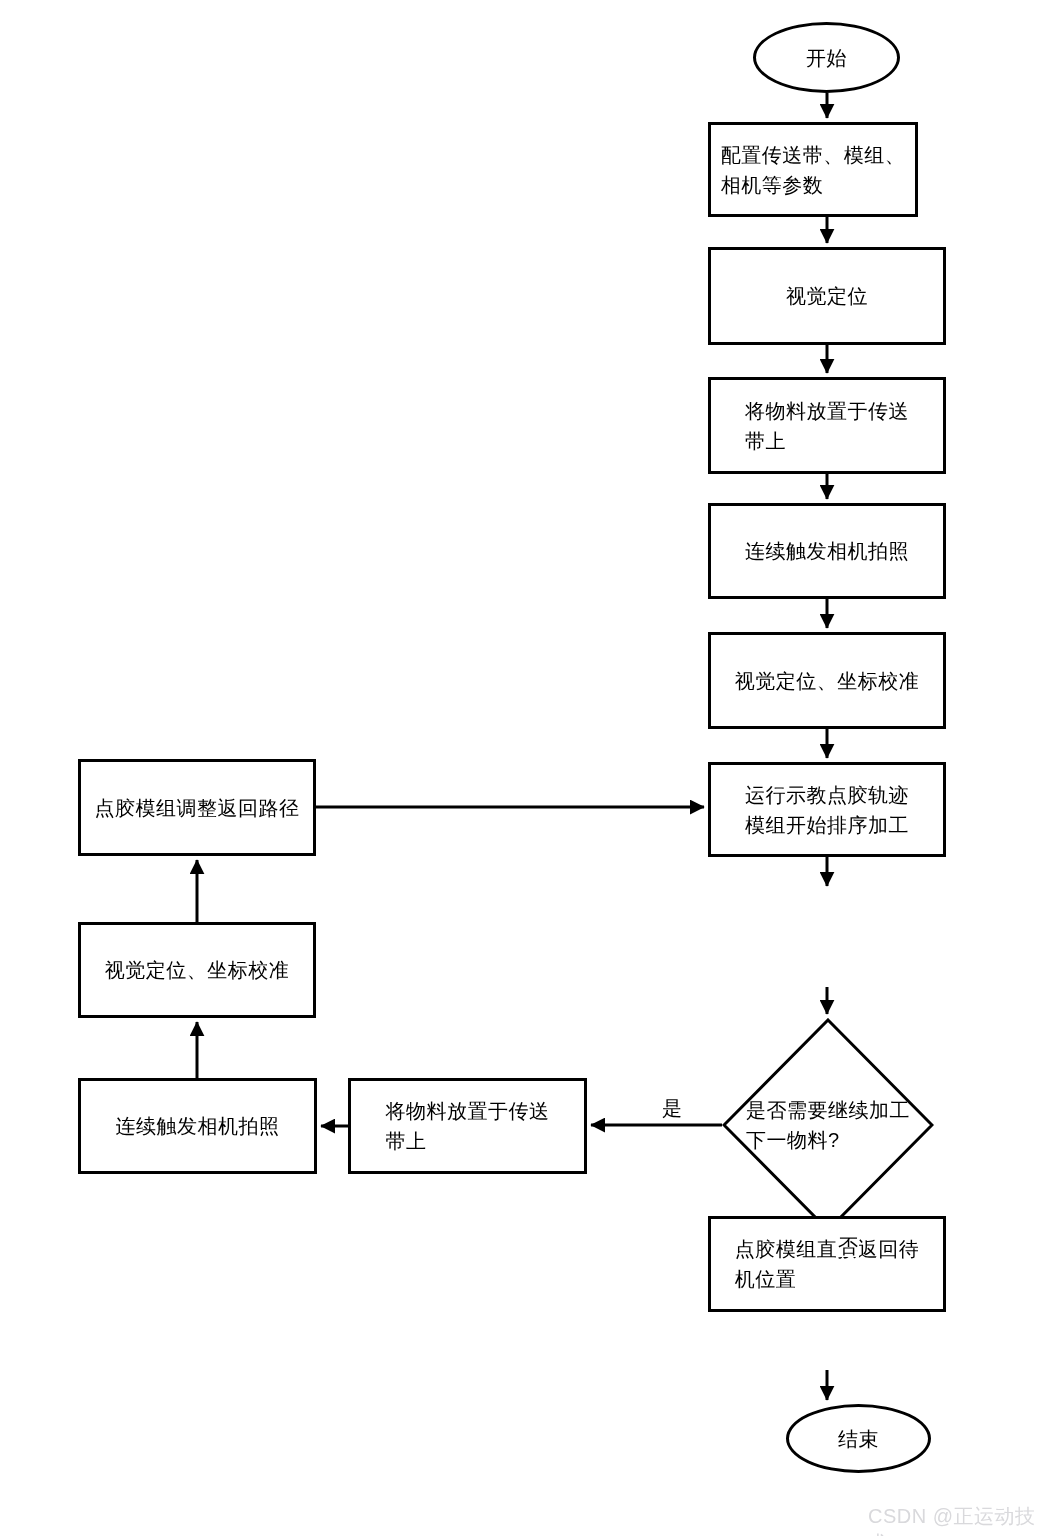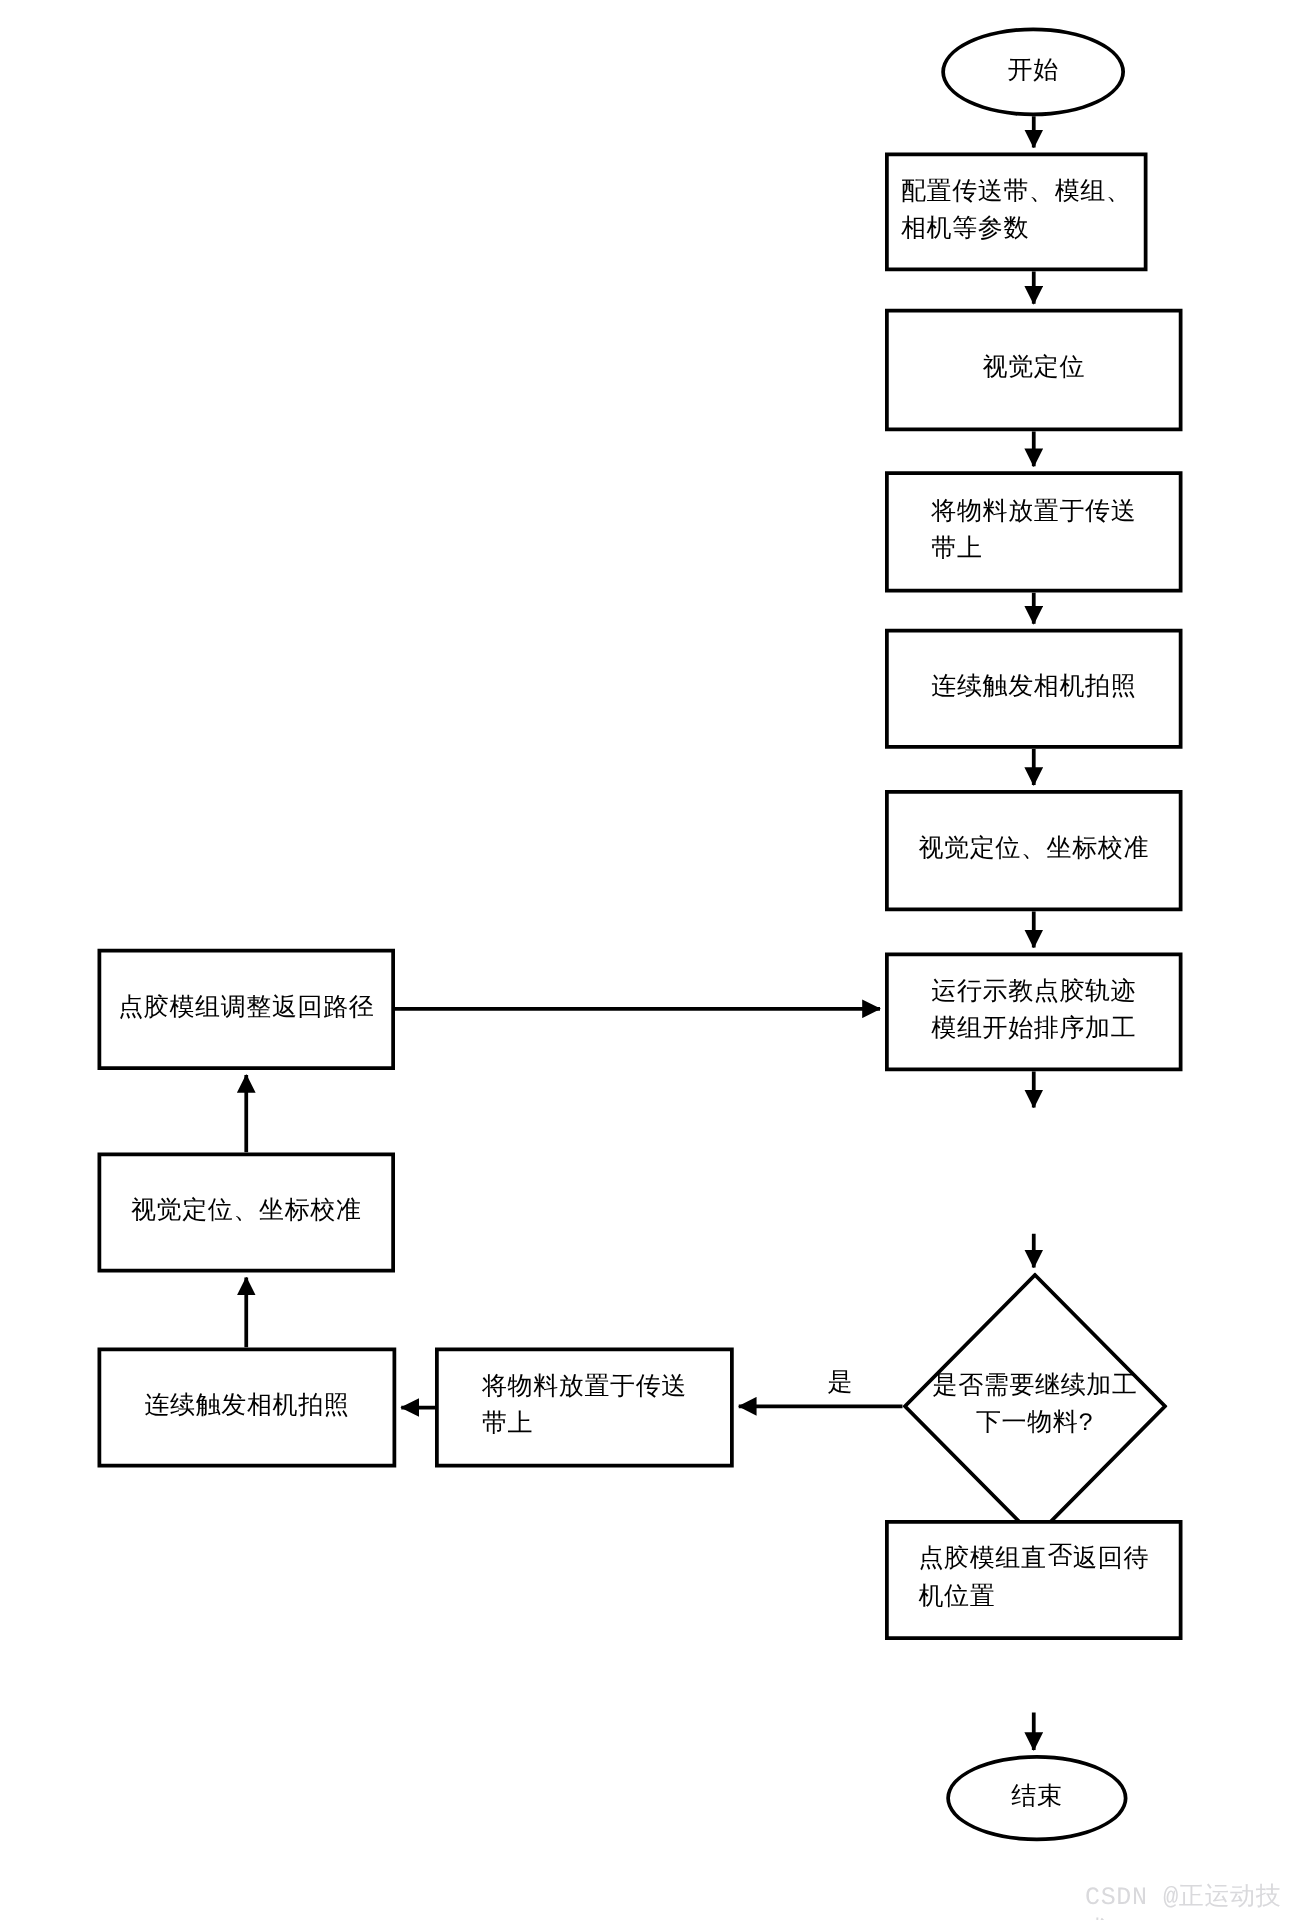--- a/index.html
+++ b/index.html
@@ -1,21 +1,21 @@
 <!DOCTYPE html>
 <html><head>
 <meta charset="utf-8">
 <style>
   html, body { margin: 0; padding: 0; background: #ffffff; }
   .canvas {
     position: relative;
     width: 1043px;
     height: 1536px;
     background: #ffffff;
-    font-family: Liberation Mono, monospace;
+    font-family: Liberation Sans, sans-serif;
     color: #000000;
     overflow: hidden;
   }
   .edges {
     position: absolute;
     left: 0; top: 0;
     width: 1043px; height: 1536px;
   }
   .edges line { stroke: #000000; stroke-width: 3; }
   .node {
@@ -37,21 +37,21 @@
     letter-spacing: 0.5px;
   }
   .diamond {
     position: absolute;
     box-sizing: border-box;
     display: flex;
     align-items: center;
     justify-content: center;
   }
   .diamond svg { position: absolute; left: 0; top: 0; }
-  .diamond .label { position: relative; text-align: center; }
+  .diamond .label { position: relative; }
   .edge-label {
     position: absolute;
     font-size: 20px;
     line-height: 22px;
     background: #ffffff;
     padding: 0 1px;
   }
   .watermark {
     position: absolute;
     font-size: 20px;
@@ -126,21 +126,21 @@
     </svg>
     <div class="label">是否需要继续加工
 下一物料?</div>
   </div>
 
   <div class="node rect" style="left:708px;top:1216px;width:238px;height:96px">
     <div class="label">点胶模组直接返回待
 机位置</div>
   </div>
 
-  <div class="node ellipse" style="left:757px;top:1404px;width:145px;height:69px">
+  <div class="node ellipse" style="left:786px;top:1404px;width:145px;height:69px">
     <div class="label">结束</div>
   </div>
 
   <div class="node rect" style="left:78px;top:759px;width:238px;height:97px">
     <div class="label">点胶模组调整返回路径</div>
   </div>
 
   <div class="node rect" style="left:78px;top:922px;width:238px;height:96px">
     <div class="label">视觉定位、坐标校准</div>
   </div>

